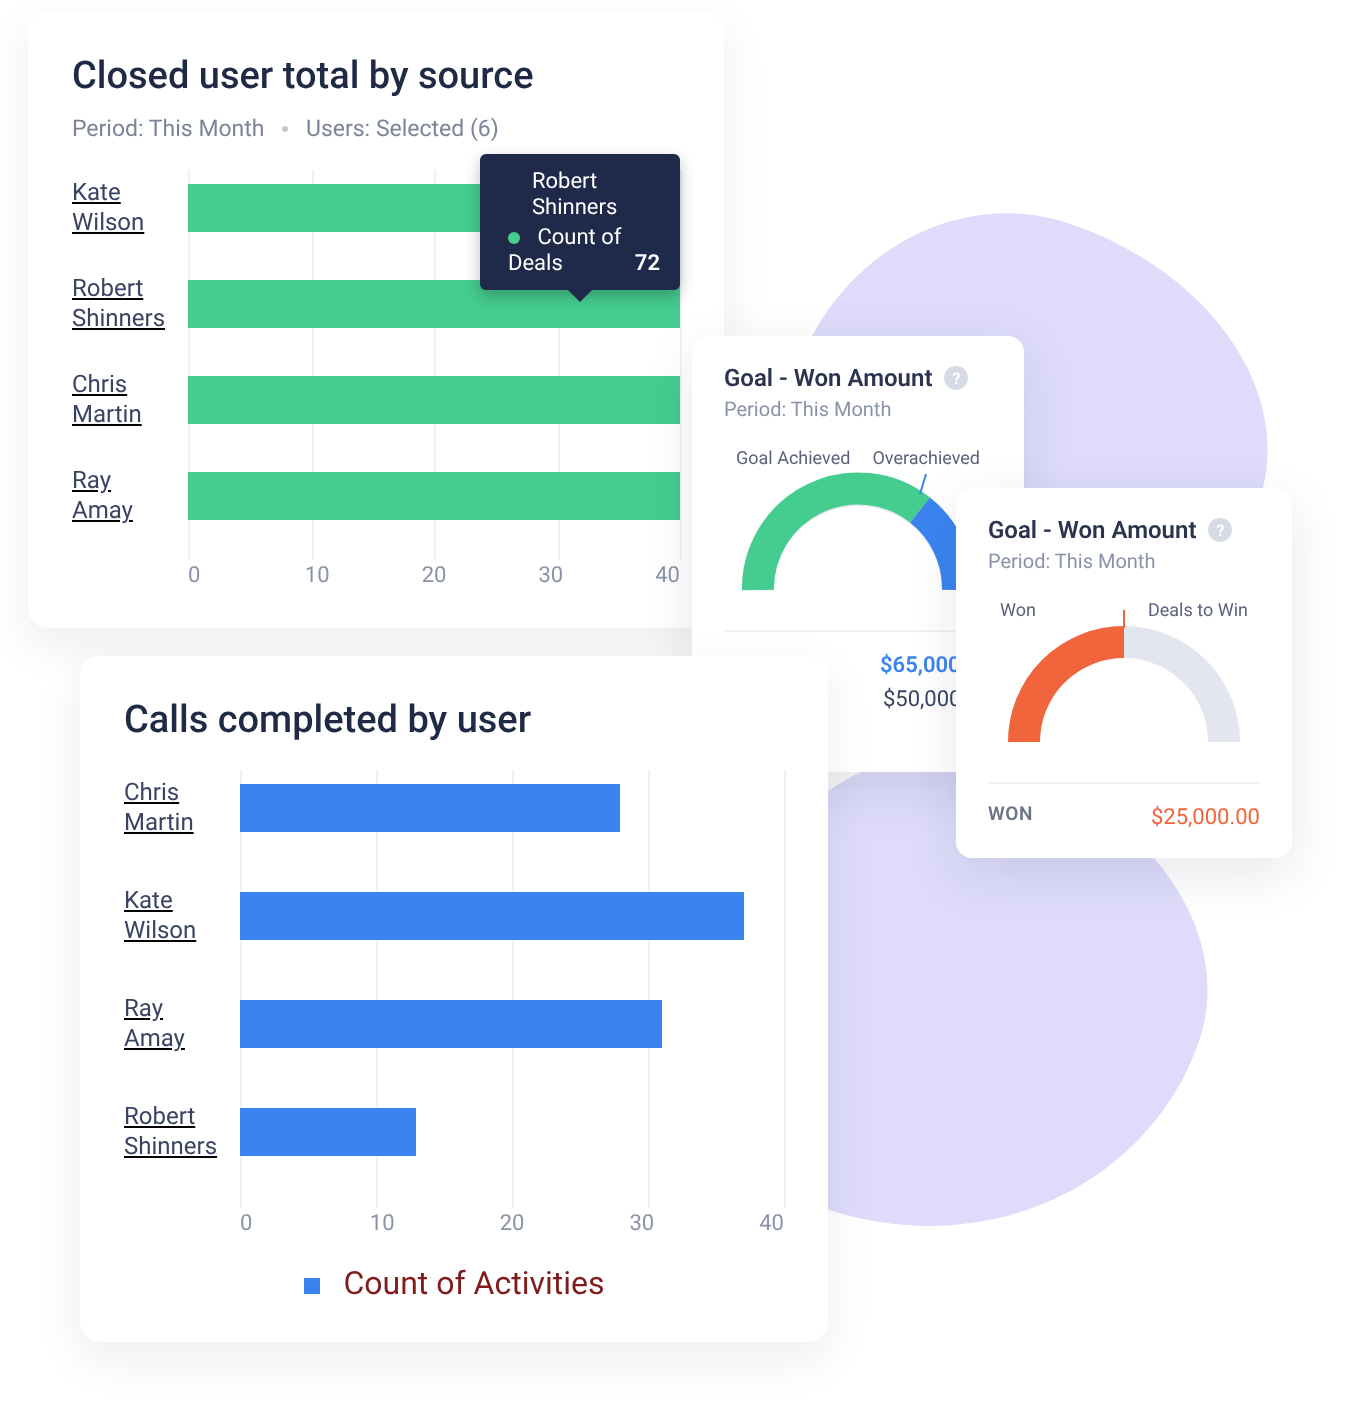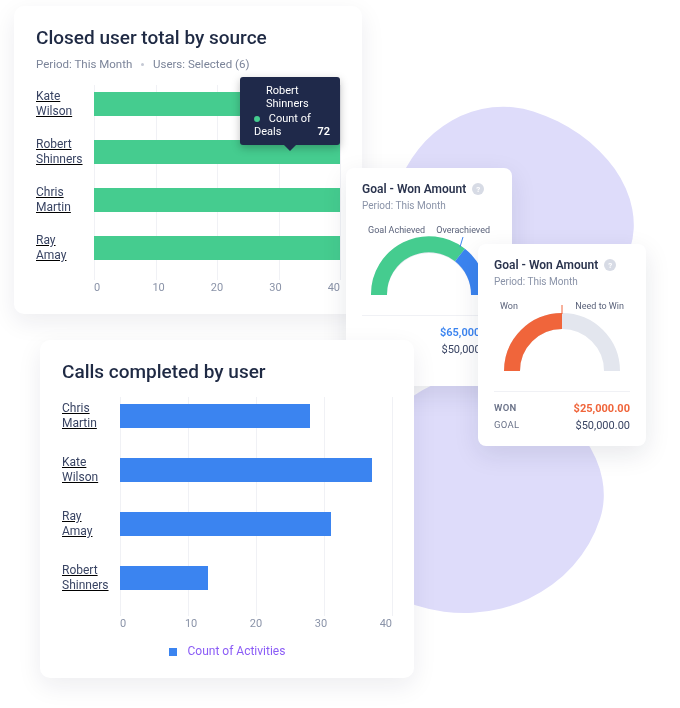--- a/index.html
+++ b/index.html
@@ -17,33 +17,33 @@
   .axis { display: flex; margin-left: 58px; font-size: 11px; color: #8a93a8; }
   .axis span { flex: 1; text-align: left; }
   .axis span:last-child { flex: 0; }
   .gridlines { position:absolute; left:58px; right:0; top:0; bottom:18px; }
   .gridlines div { position:absolute; top:-4px; bottom:-4px; width:1px; background:#f0f1f5; }
   .tooltip { position:absolute; background:#1f294a; color:#fff; font-size:11px; border-radius:3px; padding:7px 10px 7px 14px; box-shadow:0 3px 8px rgba(0,0,0,.25); }
   .tooltip::after { content:""; position:absolute; bottom:-6px; left:50%; margin-left:-6px; border:6px solid transparent; border-top-color:#1f294a; border-bottom:none; }
   .tooltip .tt-dot { display:inline-block; width:6px; height:6px; border-radius:50%; background:#45cc8f; margin-right:6px; vertical-align:middle; }
   .tooltip .tt-name { display:block; margin-bottom:2px; margin-left:12px; }
   .tooltip .tt-val { float:right; margin-left:10px; font-weight:600; }
-  .legend { text-align:center; font-size:12px; color:#8b5cf6; margin-top:14px; }
+  .legend { text-align:center; font-size:16px; color:#7f1d1d; margin-top:14px; }
   .legend .sq { display:inline-block; width:8px; height:8px; background:#3b84f0; margin-right:8px; vertical-align:middle; }
   .small-card { position:absolute; background:#fff; border-radius:8px; box-shadow:0 8px 26px rgba(20,30,60,0.1); padding:14px 16px 12px; }
   .small-title { font-size:12px; font-weight:600; color:#2b344e; display:flex; align-items:center; gap:6px;text-align:center; }
   .info-icon { display:inline-flex; width:12px; height:12px; border-radius:50%; background:#d7dbe5; color:#fff; font-size:8px; align-items:center; justify-content:center; font-weight:bold; }
   .small-sub { font-size:10px; color:#8a93a8; margin-top:4px; }
   .gauge-area { position:relative; height:76px; margin-top:18px; }
   .gauge-lbl-l { position:absolute; top:-4px; left:6px; font-size:9px; color:#5a627a; }
   .gauge-lbl-r { position:absolute; top:-4px; right:6px; font-size:9px; color:#5a627a; }
   .kpis { margin-top:10px; border-top:1px solid #f0f1f5; padding-top:8px; font-size:11px; }
   .kpis .kpi { display:flex; justify-content:space-between; padding:2px 0; }
   .kpi-won .k-label { color:#6b7389; font-weight:600; letter-spacing:.3px; font-size:9.5px; }
-  .kpi-won .k-val { color:#f0653b; font-weight:700; }
+  .kpi-won .k-val { color:#f0653b; font-weight:400; }
   .kpi-goal .k-label { color:#6b7389; font-size:9.5px; letter-spacing:.3px; }
   .kpi-goal .k-val { color:#394463; }
   .k-blue .k-val { color:#3b84f0; font-weight:600; }
   .blob { position:absolute; width:240px; height:240px; background:#dedcfa; border-radius:44% 56% 62% 38% / 48% 42% 58% 52%; transform:rotate(18deg); }
   svg.gauge { display:block; margin:0 auto; }
 </style>
 </head>
 <body>
 
 <div class="blob" style="left:390px; top:110px;"></div>
@@ -135,40 +135,36 @@
 </div>
 
 <div class="small-card" style="left:478px; top:244px; width:168px;">
   <div class="small-title">
     <span>Goal - Won Amount</span>
     <span class="info-icon">?</span>
   </div>
   <div class="small-sub">Period: This Month</div>
   <div class="gauge-area">
     <div class="gauge-lbl-l">Won</div>
-    <div class="gauge-lbl-r">Need to Win</div>
+    <div class="gauge-lbl-r">Deals to Win</div>
     <svg class="gauge" width="130" height="74" viewBox="0 0 130 74">
       <path d="M 15 66 A 50 50 0 0 1 115 66" fill="none" stroke="#e3e6ee" stroke-width="16"></path>
       <path d="M 15 66 A 50 50 0 0 1 65 16" fill="none" stroke="#f0653b" stroke-width="16"></path>
       <line x1="65" y1="9" x2="65" y2="-1" stroke="#f0653b" stroke-width="1"></line>
     </svg>
   </div>
   <div class="kpis">
     <div class="kpi kpi-won">
       <span class="k-label">WON</span>
       <span class="k-val">$25,000.00</span>
     </div>
-    <div class="kpi kpi-goal">
-      <span class="k-label">GOAL</span>
-      <span class="k-val">$50,000.00</span>
-    </div>
-  </div>
-</div>
-
-<div class="card" style="left:40px; top:340px; width:374px;">
+  </div>
+</div>
+
+<div class="card" style="left:40px; top:328px; width:374px;">
   <div class="card-title">Calls completed by user</div>
   <div class="rowchart" style="margin-top:18px;">
     <div class="gridlines">
       <div style="left:0%"></div>
         <div style="left:25%"></div>
         <div style="left:50%"></div>
         <div style="left:75%"></div>
         <div style="left:100%"></div>
     </div>
     <div id="calls-rows">

